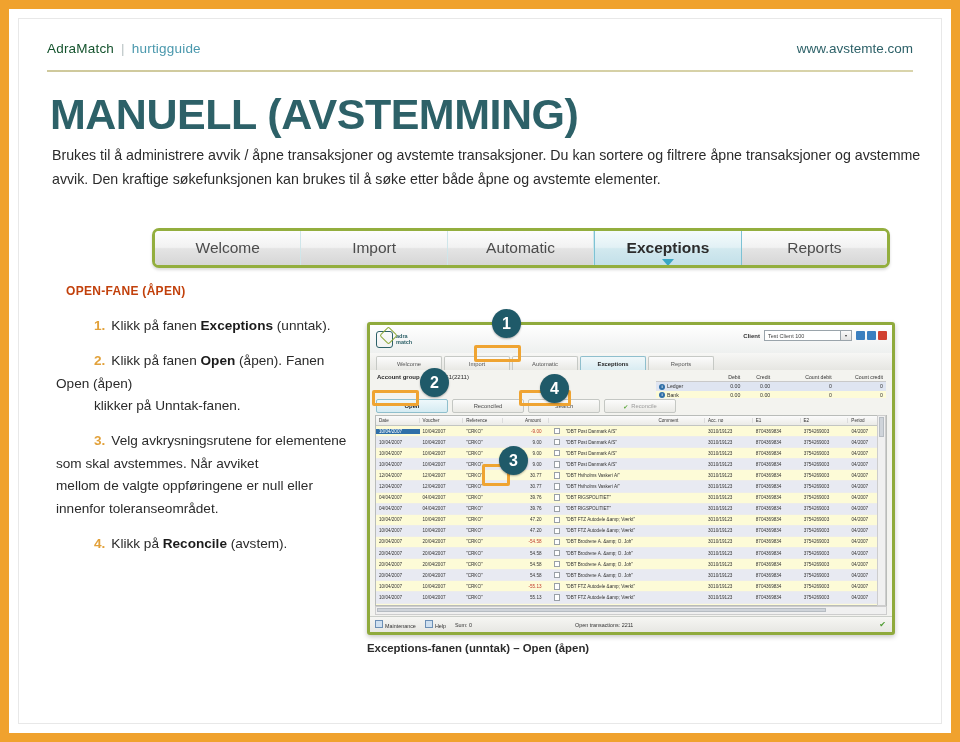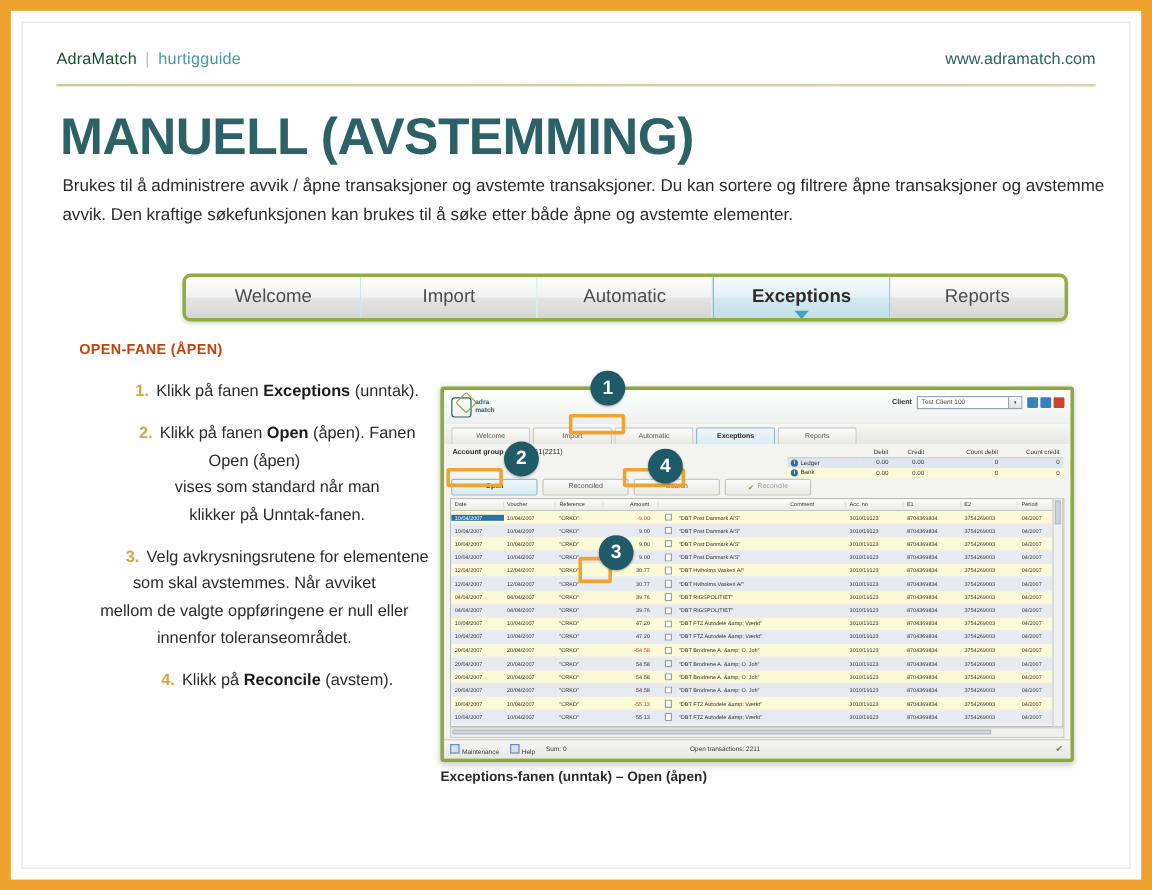--- a/index.html
+++ b/index.html
@@ -79,21 +79,21 @@
     border-top:7px solid #3ba7c4;
   }
   
   #sect{
     position:absolute;left:47px;top:265px;
     font-size:12px;font-weight:bold;color:#c2410c;letter-spacing:.3px;
   }
   
   #steps{
     position:absolute;left:37px;top:296px;width:312px;
-    font-size:13.6px;color:#2b2b2b;line-height:1.66;text-align:center;
+    font-size:13.6px;color:#2b2b2b;line-height:1.66;
   }
   .step{display:block;margin-bottom:12.5px;}
   .step .num{color:#e2a13a;font-weight:bold;margin-right:6px;}
   .step b{font-weight:bold;color:#1b1b1b;}
   .ln{display:block;}
   .ln.i2{padding-left:38px;}
   
   #app{
     position:absolute;left:348px;top:303px;width:528px;height:313px;
     border:3px solid #8faa3c;border-radius:3px;
@@ -294,21 +294,21 @@
 </head>
 <body>
 
 <div id="page">
  <div id="inner">
 
   <div id="brandrow">
     <div class="brand-left">
       <span class="brand-adra">AdraMatch</span><span class="brand-sep">|</span><span class="brand-guide">hurtigguide</span>
     </div>
-    <div class="brand-right">www.adramatch.com</div>
+    <div class="brand-right">www.avstemte.com</div>
   </div>
   <div id="brandline"></div>
 
   <div id="title">MANUELL (AVSTEMMING)</div>
   <div id="intro">
     <span>Brukes til å administrere avvik / åpne transaksjoner og avstemte transaksjoner. Du kan sortere og filtrere åpne transaksjoner og</span>
     <span>avstemme avvik. Den kraftige søkefunksjonen kan brukes til å søke etter både åpne og avstemte elementer.</span>
   </div>
 
   <div id="tabstrip">
@@ -321,21 +321,20 @@
 
   <div id="sect">OPEN-FANE (ÅPEN)</div>
 
   <div id="steps">
     <div class="step">
       <span class="ln i2"><span class="num">1.</span><span>Klikk på fanen </span><b>Exceptions</b><span> (unntak).</span></span>
     </div>
     <div class="step">
       <span class="ln i2"><span class="num">2.</span><span>Klikk på fanen </span><b>Open</b><span> (åpen). Fanen</span></span>
       <span class="ln">Open (åpen)</span>
-      <span class="ln i2">vises som standard når man</span>
       <span class="ln i2">klikker på Unntak-fanen.</span>
     </div>
     <div class="step">
       <span class="ln i2"><span class="num">3.</span><span>Velg avkrysningsrutene for elementene</span></span>
       <span class="ln">som skal avstemmes. Når avviket</span>
       <span class="ln">mellom de valgte oppføringene er null eller</span>
       <span class="ln">innenfor toleranseområdet.</span>
     </div>
     <div class="step">
       <span class="ln i2"><span class="num">4.</span><span>Klikk på </span><b>Reconcile</b><span> (avstem).</span></span>

